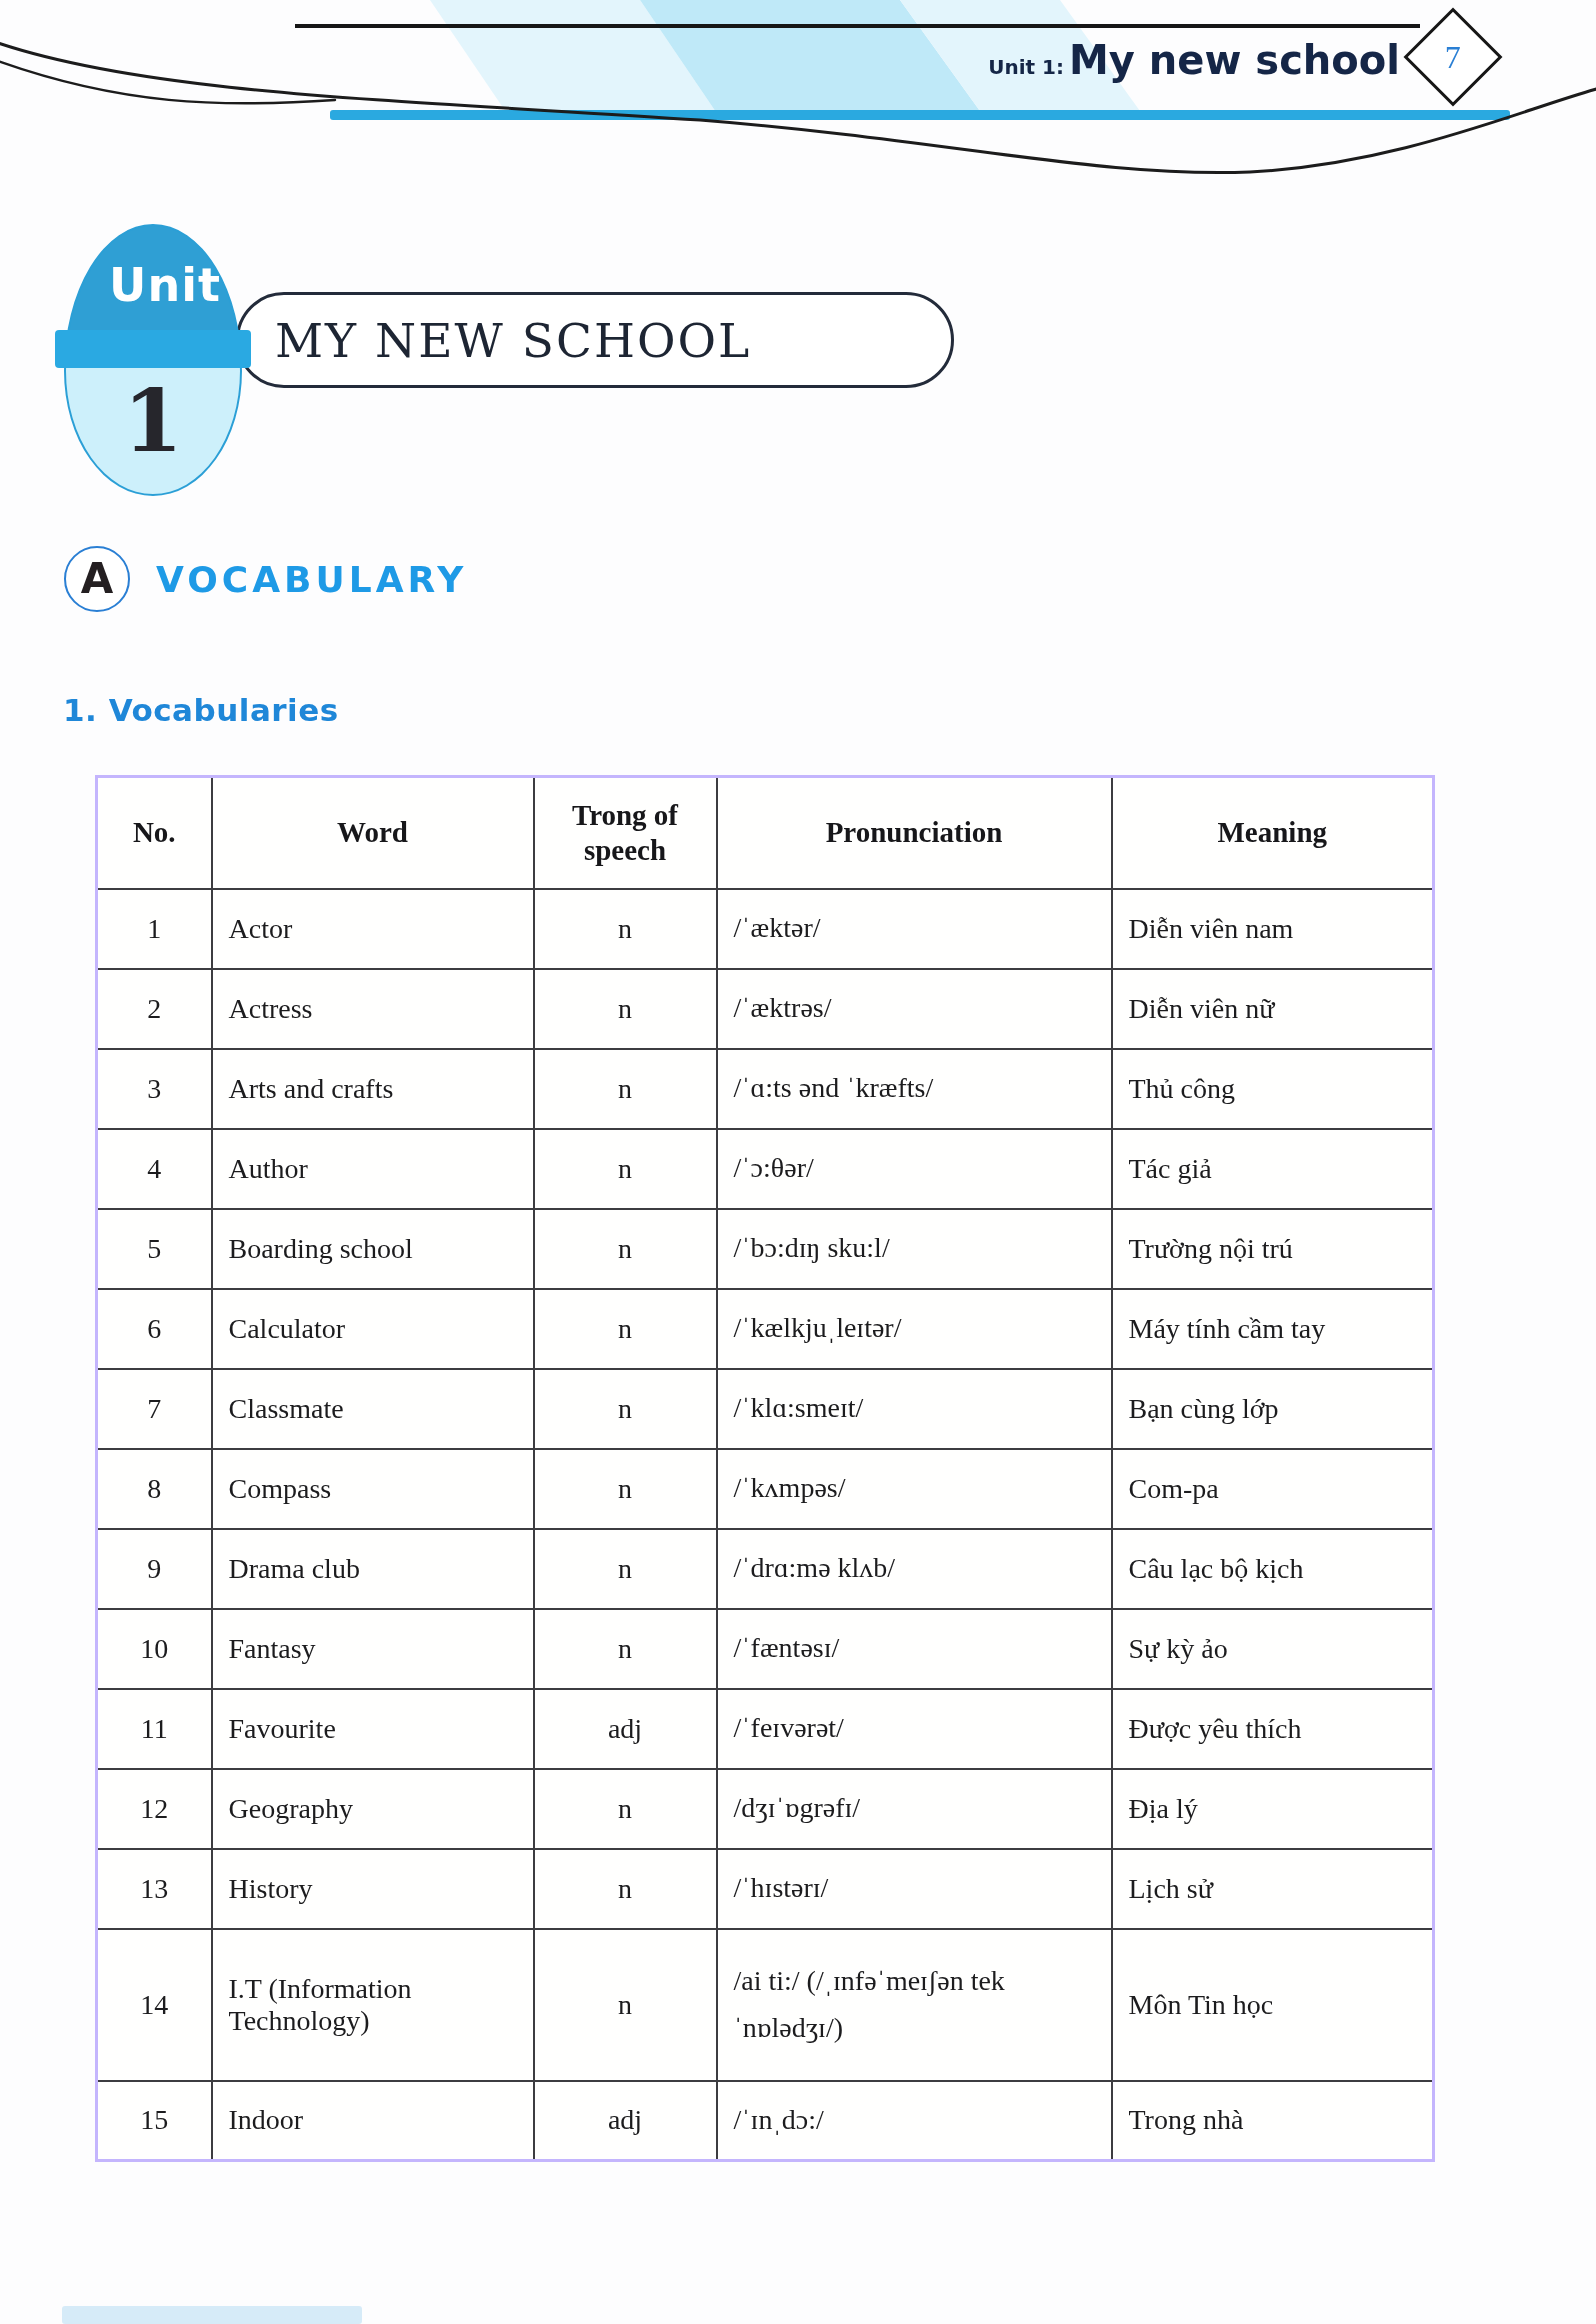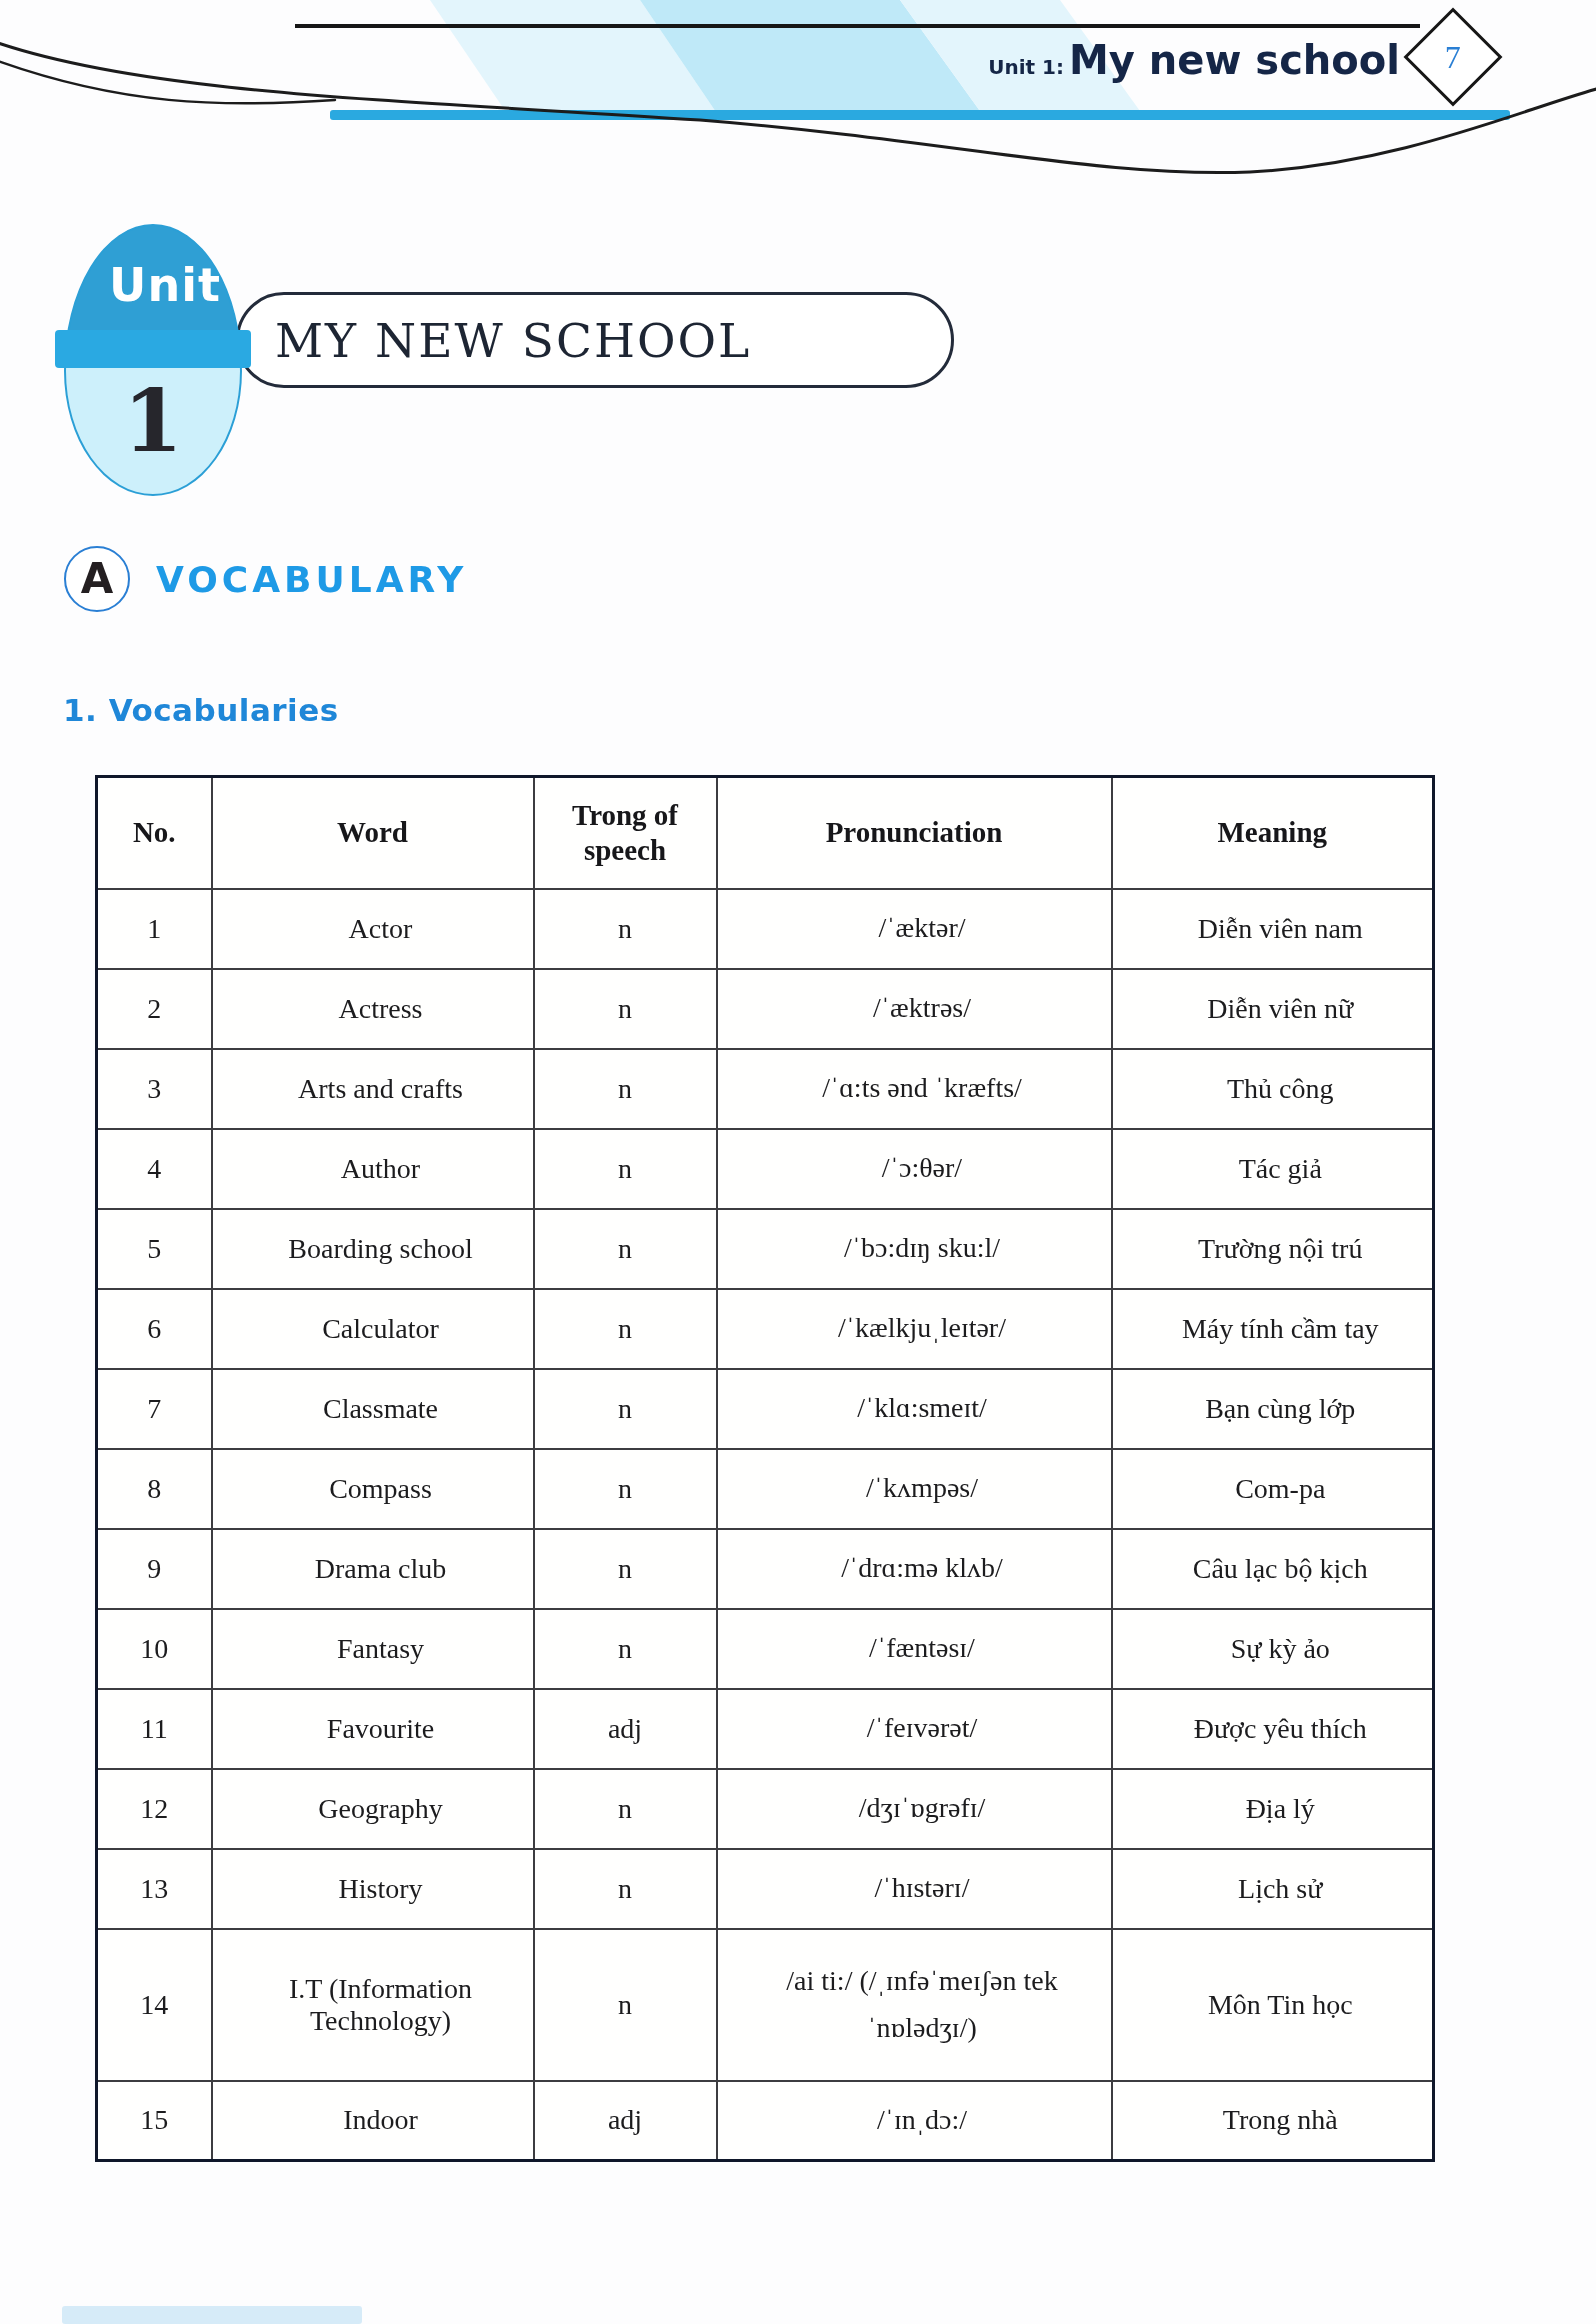--- a/index.html
+++ b/index.html
@@ -94,35 +94,35 @@
     position:absolute; left:63px; top:692px; z-index:3;
     font-family:"DejaVu Sans", sans-serif; font-size:31px;
     color:#1f87d8; font-weight:600; letter-spacing:0.5px;
   }
 
   
   .vocab-table-wrap { position:absolute; left:95px; top:775px; z-index:3; }
   table.vocab {
     border-collapse:collapse; table-layout:fixed; width:1337px;
     background:#fffffe;
-    border:3px solid #0f172a;
+    border:3px solid #c4b5fd;
   }
   table.vocab th, table.vocab td {
     border:2px solid #3c3c40;
     font-family:"Liberation Serif", serif;
     vertical-align:middle;
   }
   table.vocab th {
     font-size:29px; font-weight:bold; text-align:center;
     height:112px; color:#17171a; line-height:1.2; padding:0 20px;
   }
   table.vocab td { font-size:28px; height:80px; color:#1c1c1e; }
   table.vocab tr.tall td { height:152px; }
   td.col-no  { text-align:center; }
-  td.col-word, td.col-pron, td.col-meaning { text-align:center; padding-left:16px; padding-right:0; }
+  td.col-word, td.col-pron, td.col-meaning { text-align:left; padding-left:16px; padding-right:0; }
   td.col-pos { text-align:center; }
   td.col-pron { line-height:1.65;border-radius:13px; }
 
   
   .bottom-strip {
     position:absolute; left:62px; bottom:0px; width:300px; height:18px;
     background:#cfe7f7; opacity:0.85; border-radius:3px; z-index:1;
   }
 </style>
 </head>

